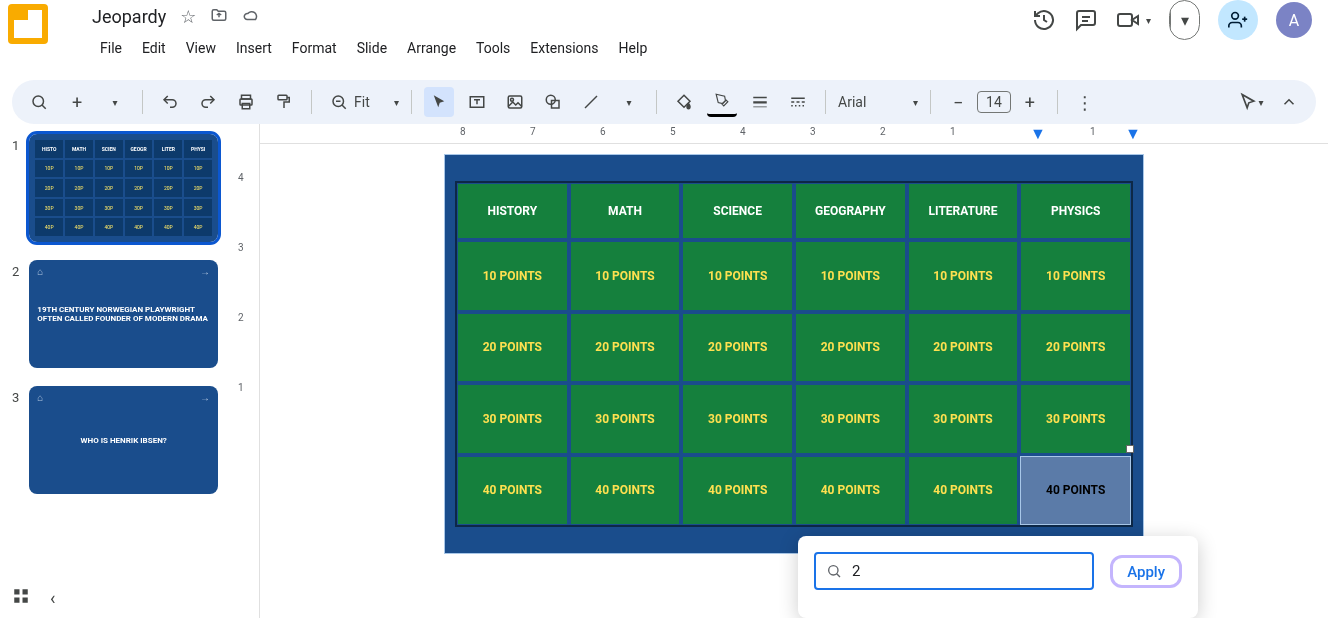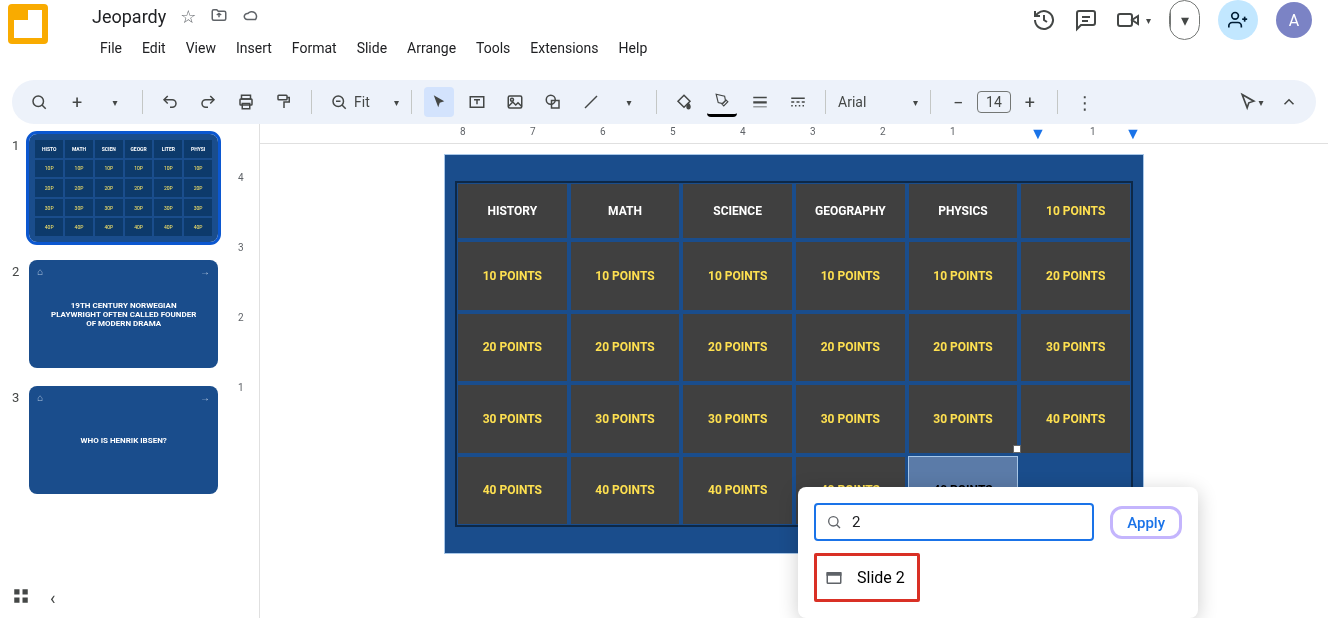--- a/index.html
+++ b/index.html
@@ -42,35 +42,35 @@
 
 .main { display: flex; height: calc(618px - 124px); }
 .sidebar { width: 230px; padding: 10px 12px; display: flex; flex-direction: column; position: relative; }
 .thumb-row { display: flex; align-items: flex-start; gap: 10px; margin-bottom: 18px; }
 .thumb-num { font-size: 13px; color: #444746; margin-top: 4px; }
 .thumb { width: 190px; height: 108px; background: #1a4d8c; border-radius: 8px; position: relative; overflow: hidden; }
 .thumb.selected { outline: 3px solid #0b57d0; outline-offset: 0; }
 .thumb-grid { display: grid; grid-template-columns: repeat(6, 1fr); gap: 2px; padding: 6px; height: 100%; }
 .tg-cell { background: #0d3a6b; color: #fee968; font-size: 5px; display: flex; align-items: center; justify-content: center; text-align: center; }
 .tg-hdr { color: #fff; font-size: 5px; font-weight: bold; }
-.thumb-text { display: flex; flex-direction: column; align-items: center; justify-content: center; height: 100%; color: #fff; font-size: 8px; font-weight: bold; text-align: center; padding: 16px; }
+.thumb-text { display: flex; flex-direction: column; align-items: center; justify-content: center; height: 100%; color: #fff; font-size: 8px; font-weight: bold; text-align: left; padding: 8px; }
 .thumb-icons { position: absolute; top: 6px; left: 8px; right: 8px; display: flex; justify-content: space-between; color: #b0c4de; font-size: 10px; }
 .sidebar-bottom { position: absolute; bottom: 10px; left: 12px; display: flex; gap: 20px; }
 .sb-btn { color: #444746; font-size: 18px; cursor: pointer; }
 
 
 .canvas-area { flex: 1; position: relative; display: flex; }
 .ruler-v { width: 30px; background: #fff; position: relative; border-right: 1px solid #e0e0e0; }
 .ruler-h { position: absolute; top: 0; left: 30px; right: 0; height: 20px; background: #fff; border-bottom: 1px solid #e0e0e0; display: flex; }
 .ruler-mark-h { position: absolute; font-size: 10px; color: #5f6368; top: 2px; }
 .ruler-mark-v { position: absolute; font-size: 10px; color: #5f6368; left: 8px; }
 .canvas-viewport { flex: 1; padding: 30px 20px 20px 20px; display: flex; justify-content: center; overflow: hidden; position: relative; }
 .slide { width: 700px; height: 400px; background: #1a4d8c; position: relative; border: 1px solid #a8c7e8; }
 .jeopardy-grid { position: absolute; top: 26px; left: 10px; right: 10px; bottom: 26px; display: grid; grid-template-columns: repeat(6, 1fr); grid-template-rows: 56px repeat(4, 1fr); gap: 2px; border: 2px solid #0d2847; }
-.jg-cell { background: #404040; display: flex; align-items: center; justify-content: center; text-align: center; font-size: 12px; font-weight: bold; border: 1px solid #1a4d8c; }
+.jg-cell { background: #15803d; display: flex; align-items: center; justify-content: center; text-align: center; font-size: 12px; font-weight: bold; border: 1px solid #1a4d8c; }
 .jg-hdr { color: #fff; }
 .jg-val { color: #fee050; }
 .jg-val.selected { background: #5b7ba8; color: #000; border: 1px solid #a8c7e8; position: relative; }
 .resize-handle { position: absolute; font-size: 8px; background: #fff; border: 1px solid #666; width: 8px; height: 8px; }
 .rh-tr { top: -12px; right: -4px; }
 
 
 .tab-ind { position: absolute; top: 0; width: 12px; height: 12px; color: #1a73e8; }
 
 
@@ -392,20 +392,21 @@
       <span class="tab-ind" style="left:770px">▼</span>
       <span class="tab-ind" style="left:865px">▼</span>
     </div>
     <div class="canvas-viewport">
       <div class="slide">
         <div class="jeopardy-grid" id="jg">
             <div class="jg-cell jg-hdr">HISTORY</div>
             <div class="jg-cell jg-hdr">MATH</div>
             <div class="jg-cell jg-hdr">SCIENCE</div>
             <div class="jg-cell jg-hdr">GEOGRAPHY</div>
+            <div class="jg-cell jg-hdr">LITERATURE</div>
             <div class="jg-cell jg-hdr">PHYSICS</div>
             <div class="jg-cell jg-val">10 POINTS</div>
             <div class="jg-cell jg-val">10 POINTS</div>
             <div class="jg-cell jg-val">10 POINTS</div>
             <div class="jg-cell jg-val">10 POINTS</div>
             <div class="jg-cell jg-val">10 POINTS</div>
             <div class="jg-cell jg-val">10 POINTS</div>
             <div class="jg-cell jg-val">20 POINTS</div>
             <div class="jg-cell jg-val">20 POINTS</div>
             <div class="jg-cell jg-val">20 POINTS</div>
@@ -433,27 +434,16 @@
             <span class="link-search-icon">
                 <svg width="16" height="16" viewBox="0 0 24 24" fill="none" stroke="#5f6368" stroke-width="2">
                   <circle cx="11" cy="11" r="7"></circle>
                   <line x1="21" y1="21" x2="16" y2="16"></line>
                 </svg>
               </span>
             <input class="link-input" value="2" style="">
           </div>
           <span class="apply-highlight"><span class="apply-btn">Apply</span></span>
         </div>
-        <span class="link-result-highlight">
-          <div class="link-result">
-            <span class="link-slide-icon">
-                <svg width="18" height="18" viewBox="0 0 24 24" fill="none" stroke="#5f6368" stroke-width="2">
-                  <rect x="3" y="5" width="18" height="14" rx="1"></rect>
-                  <rect x="3" y="5" width="18" height="3" fill="#5f6368"></rect>
-                </svg>
-              </span>
-            <span>Slide 2</span>
-          </div>
-        </span>
       </div>
     </div>
   </div>
 </div>
 
 </body></html>

